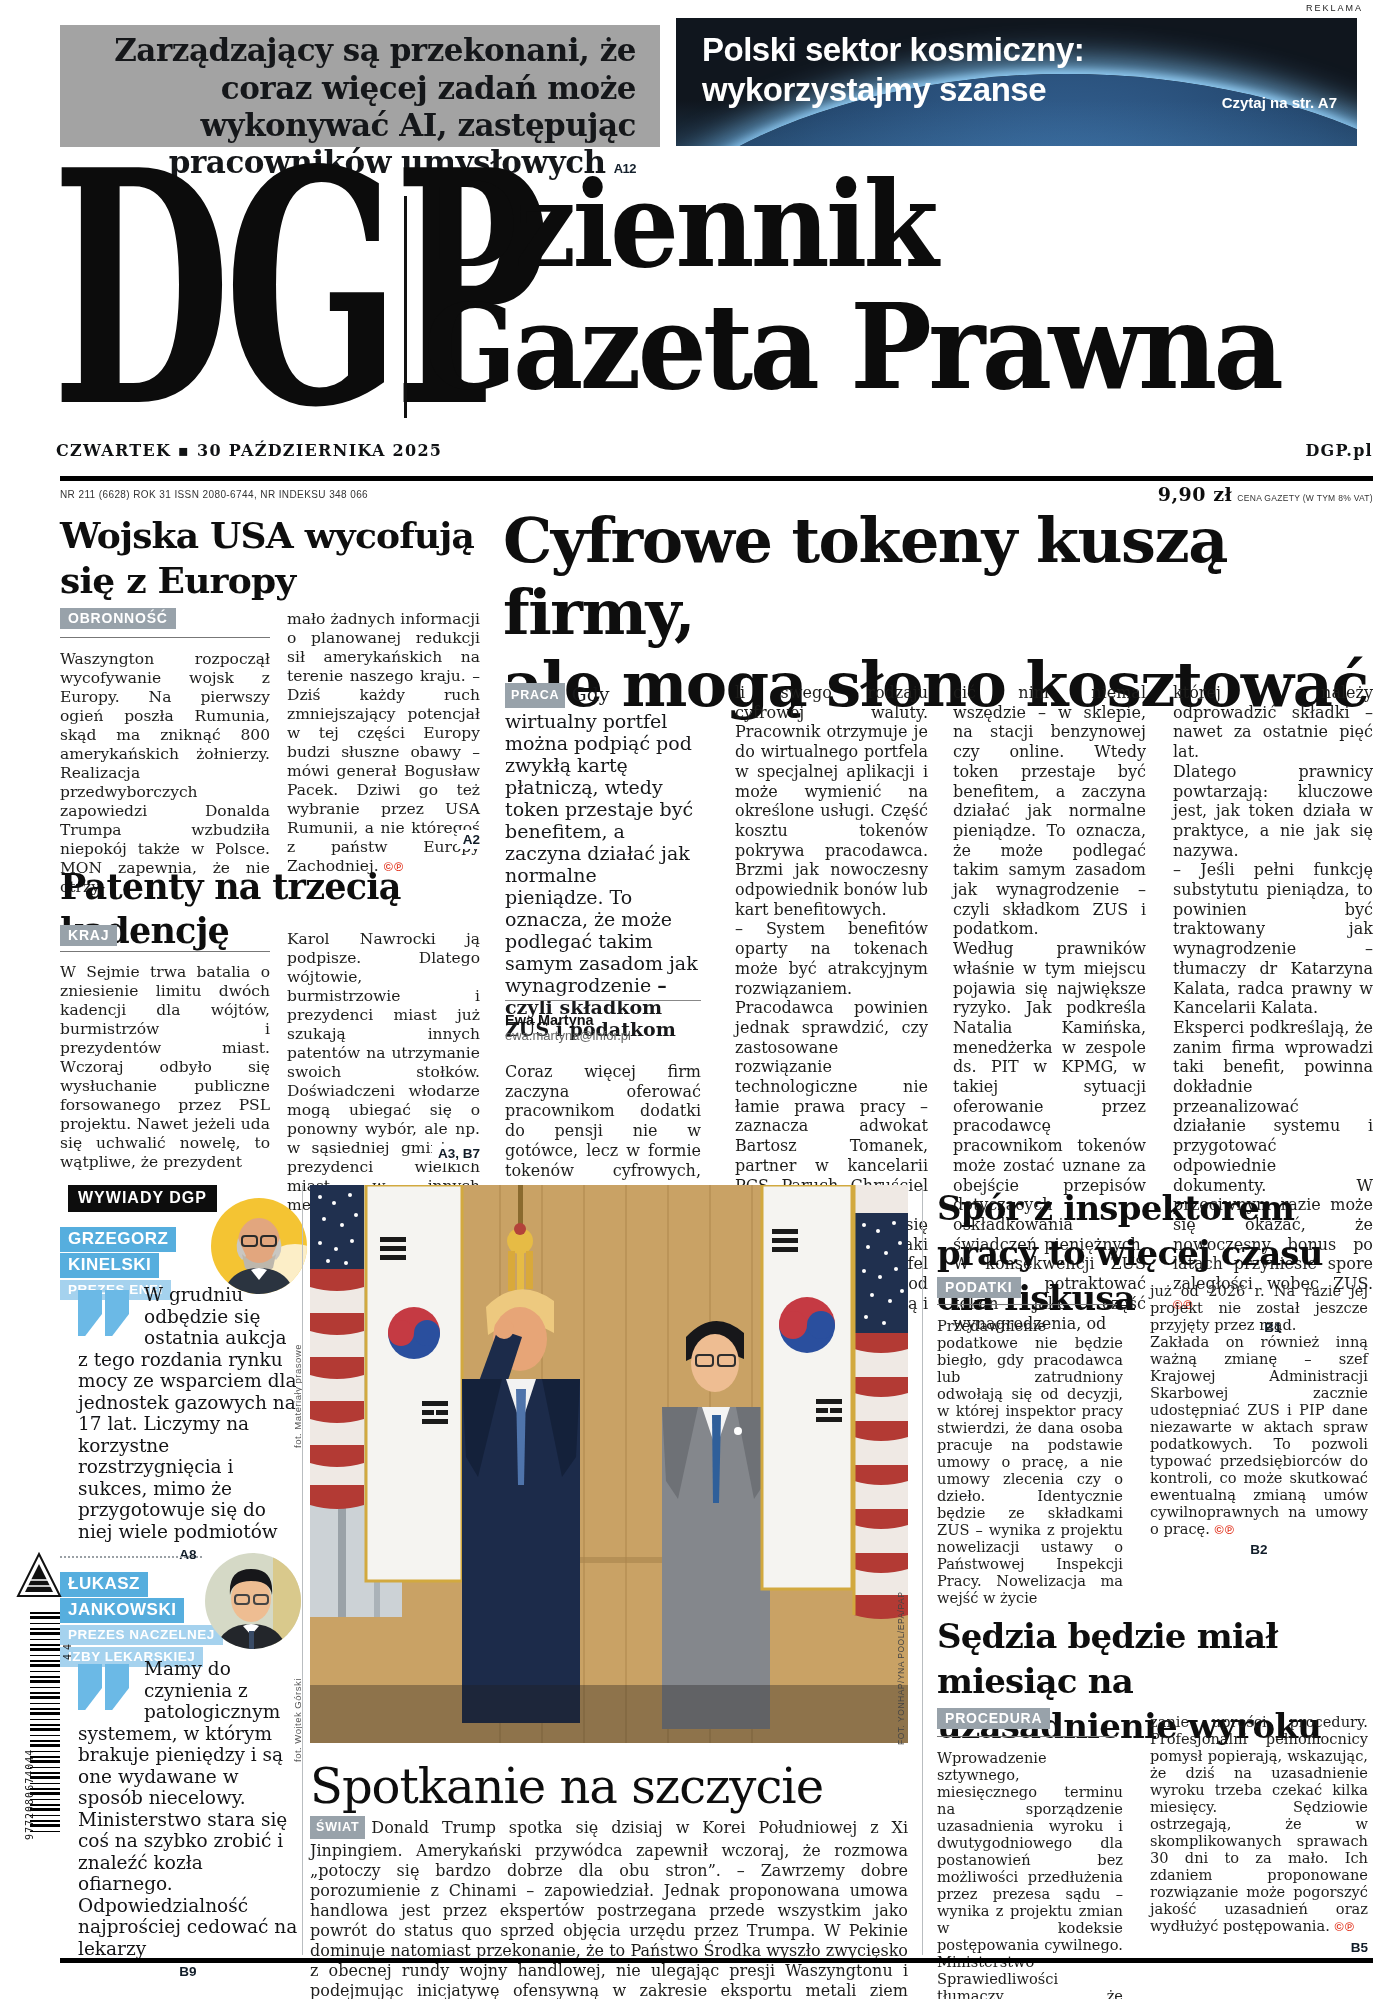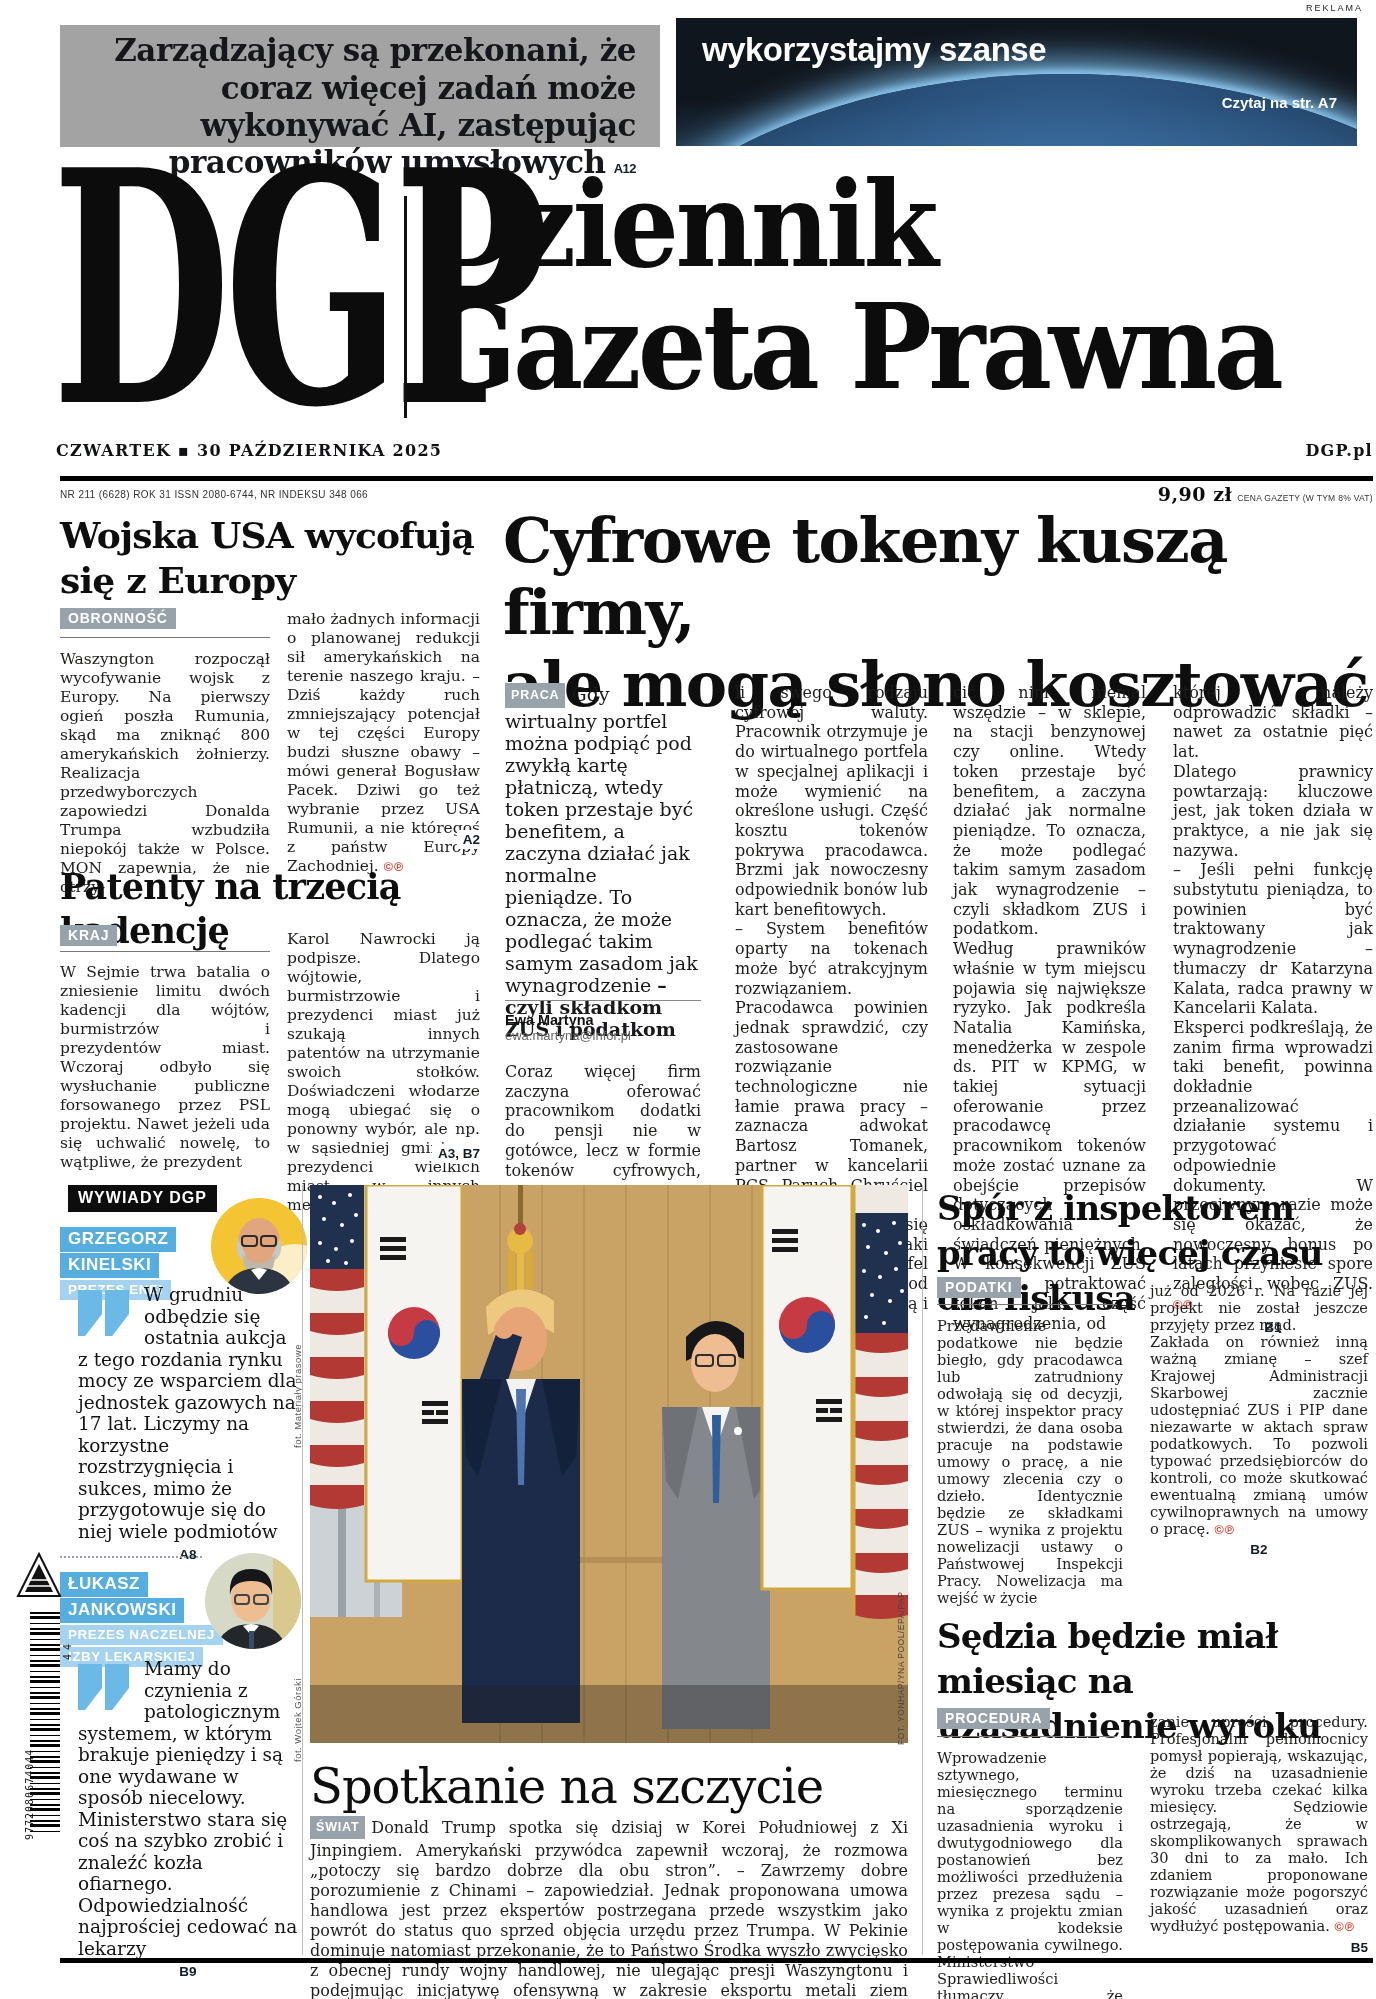--- a/index.html
+++ b/index.html
@@ -110,20 +110,21 @@
 
   <div class="teaser" data-interactable="true">
     <div class="teaser-text" data-interactable="false"><span data-interactable="false">Zarządzający są przekonani, że coraz więcej zadań może wykonywać AI, zastępując pracowników umysłowych</span><span class="teaser-ref" data-interactable="true">A12</span></div>
   </div>
 
   <div class="reklama" data-interactable="false">REKLAMA</div>
   <div class="ad" data-interactable="true">
     <div class="earth" data-interactable="false"></div>
     <div class="earth-haze" data-interactable="false"></div>
     <div class="ad-title" data-interactable="false">
+      <div data-interactable="false">Polski sektor kosmiczny:</div>
       <div data-interactable="false">wykorzystajmy szanse</div>
     </div>
     <div class="ad-cta" data-interactable="true">Czytaj na str. A7</div>
   </div>
 
   <div class="dgp" data-interactable="false">DGP</div>
   <div class="mast-bar" data-interactable="false"></div>
   <div class="mast-n1" data-interactable="false">Dziennik</div>
   <div class="mast-n2" data-interactable="false">Gazeta Prawna</div>
 

